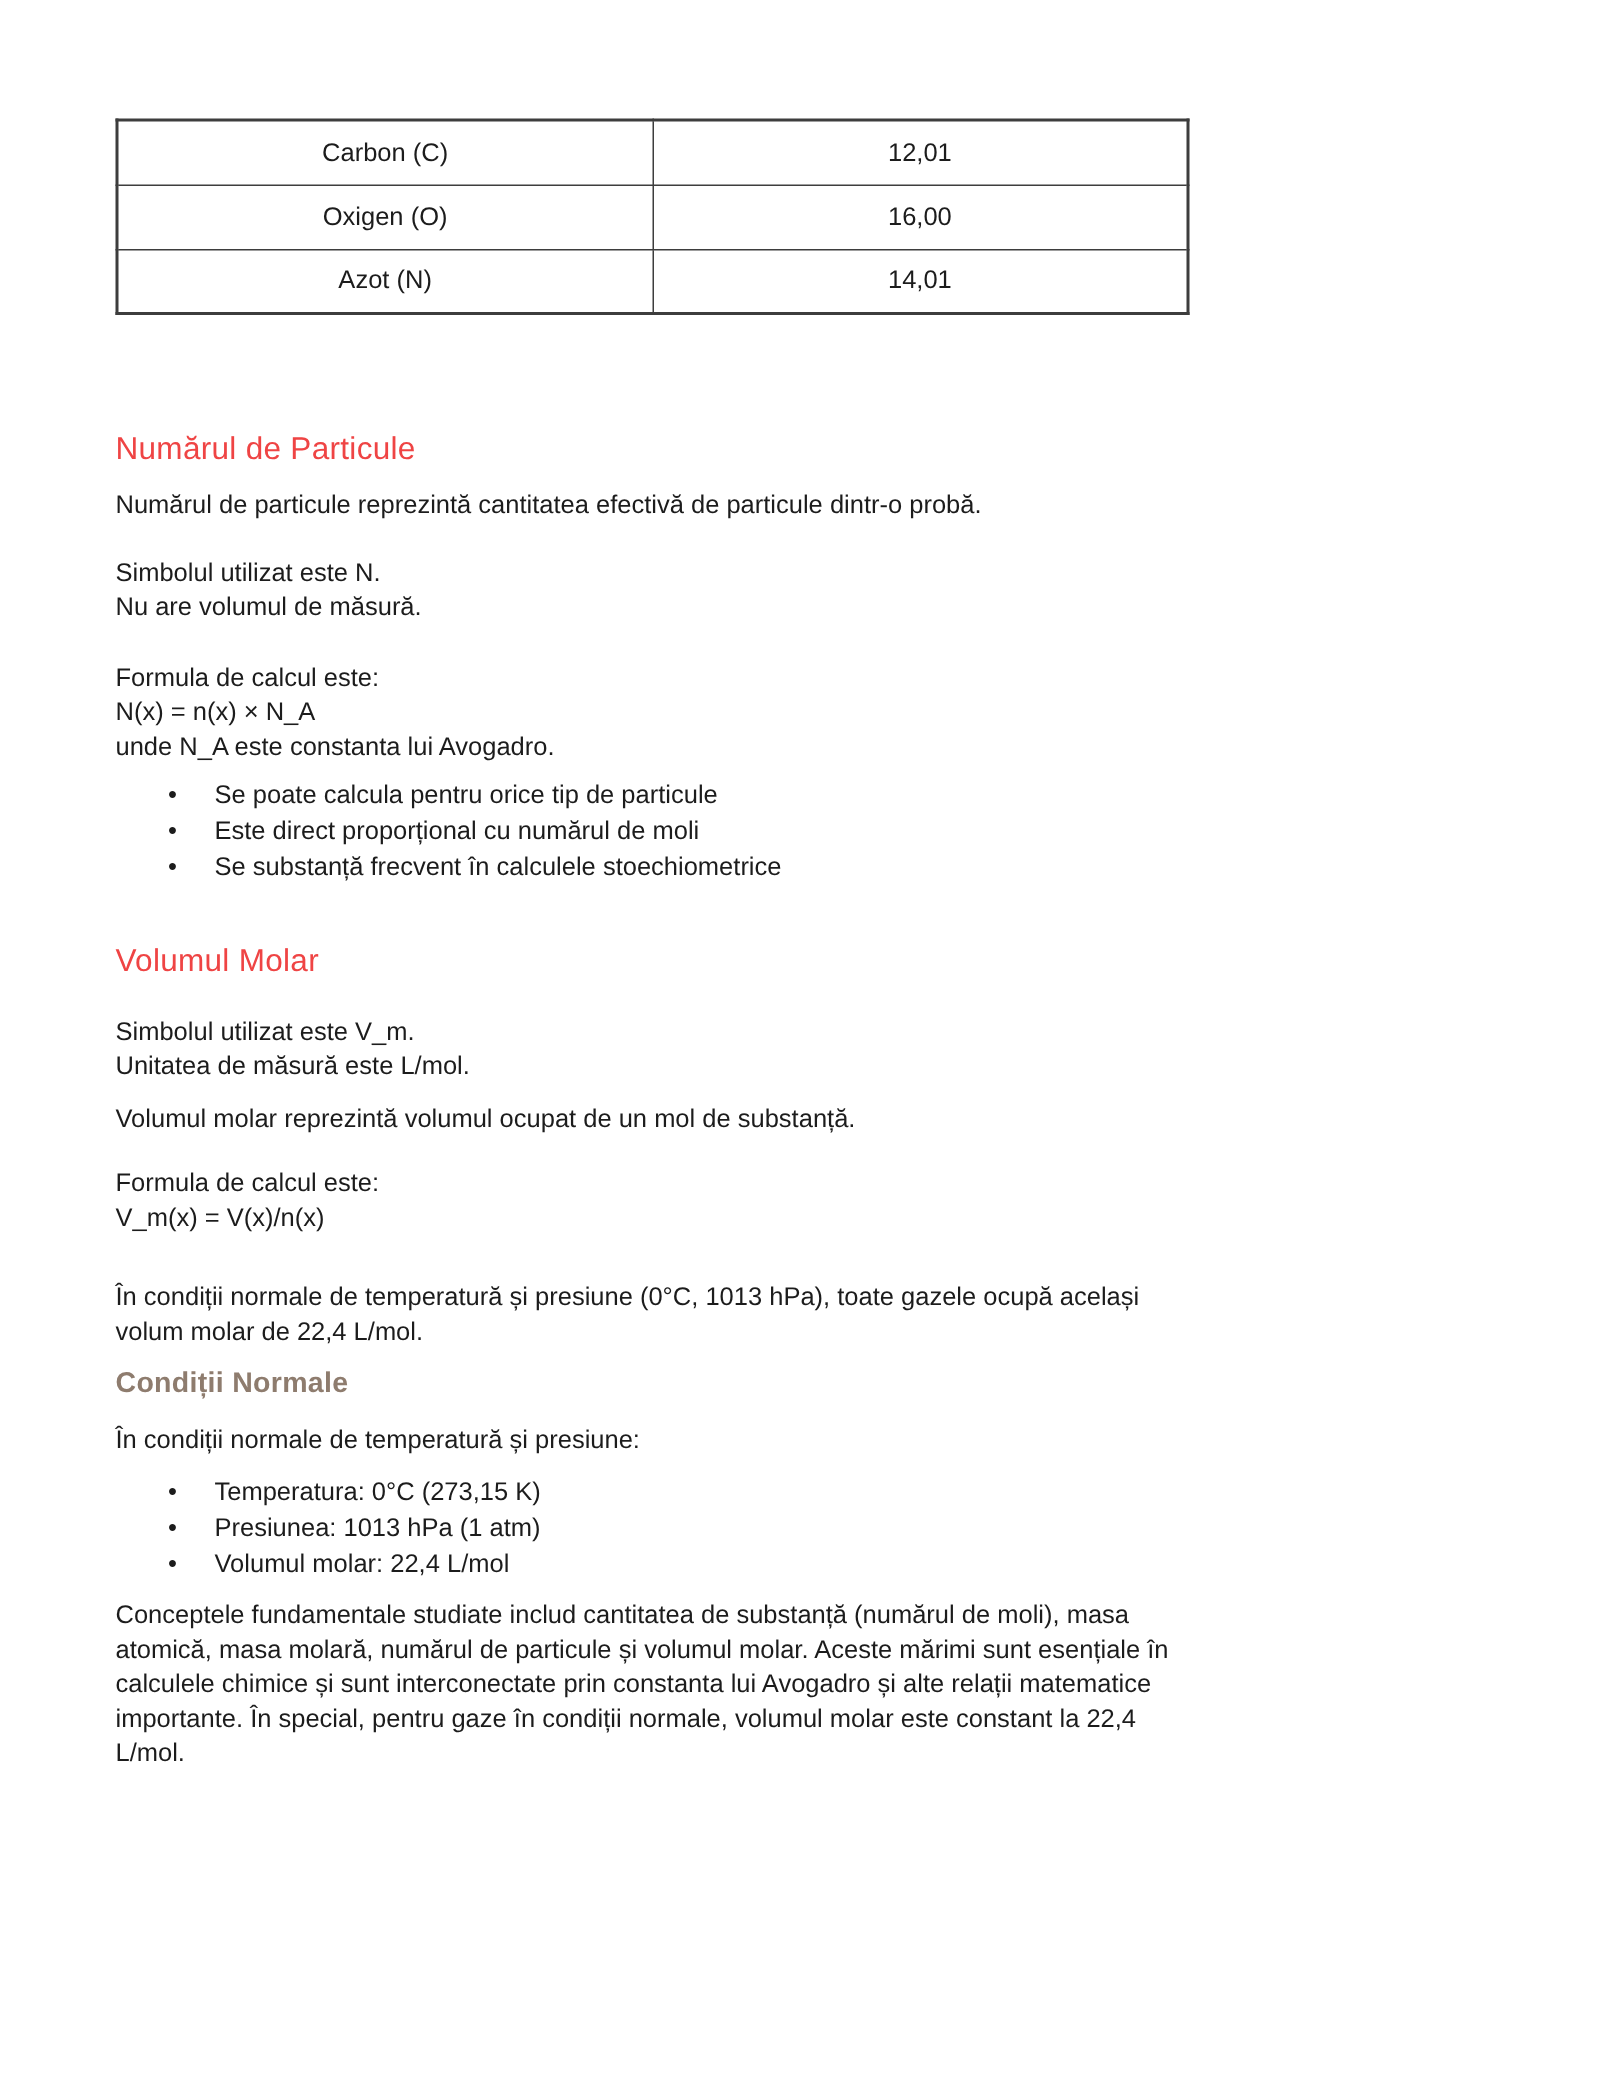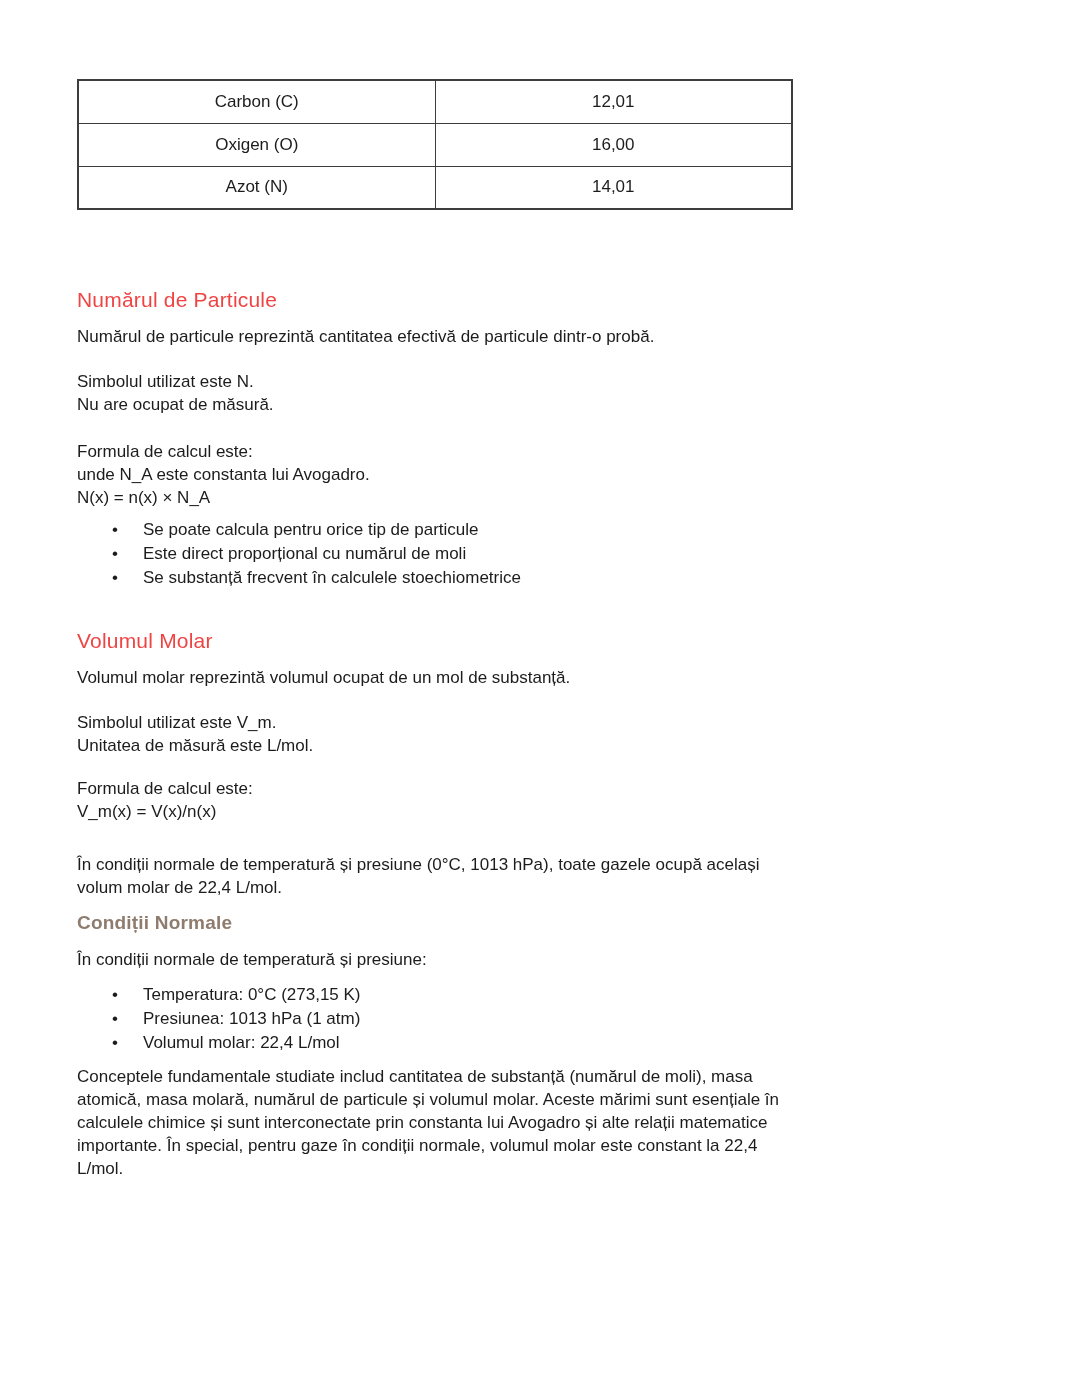--- a/index.html
+++ b/index.html
@@ -78,43 +78,43 @@
       </tr>
     </tbody>
   </table>
 
   <h1 class="sec" id="h-particles">Numărul de Particule</h1>
 
   <p class="para" id="p-intro-1">Numărul de particule reprezintă cantitatea efectivă de particule dintr-o probă.</p>
 
   <p class="para" id="p-symbol-1">
     <span class="line">Simbolul utilizat este N.</span>
-    <span class="line">Nu are ocupat de măsură.</span>
+    <span class="line">Nu are volumul de măsură.</span>
   </p>
 
   <p class="para" id="p-formula-1">
     <span class="line">Formula de calcul este:</span>
+    <span class="line">N(x) = n(x) × N_A</span>
     <span class="line">unde N_A este constanta lui Avogadro.</span>
-    <span class="line">N(x) = n(x) × N_A</span>
   </p>
 
   <ul class="bullets">
     <li>Se poate calcula pentru orice tip de particule</li>
     <li>Este direct proporțional cu numărul de moli</li>
     <li>Se substanță frecvent în calculele stoechiometrice</li>
   </ul>
 
   <h1 class="sec" id="h-molar">Volumul Molar</h1>
 
-  <p class="para" id="p-intro-2">Volumul molar reprezintă volumul ocupat de un mol de substanță.</p>
-
   <p class="para" id="p-symbol-2">
     <span class="line">Simbolul utilizat este V_m.</span>
     <span class="line">Unitatea de măsură este L/mol.</span>
   </p>
+
+  <p class="para" id="p-intro-2">Volumul molar reprezintă volumul ocupat de un mol de substanță.</p>
 
   <p class="para" id="p-formula-2">
     <span class="line">Formula de calcul este:</span>
     <span class="line">V_m(x) = V(x)/n(x)</span>
   </p>
 
   <p class="para" id="p-note-2">În condiții normale de temperatură și presiune (0°C, 1013 hPa), toate gazele ocupă același volum molar de 22,4 L/mol.</p>
 
   <h2 class="subsec">Condiții Normale</h2>
 

